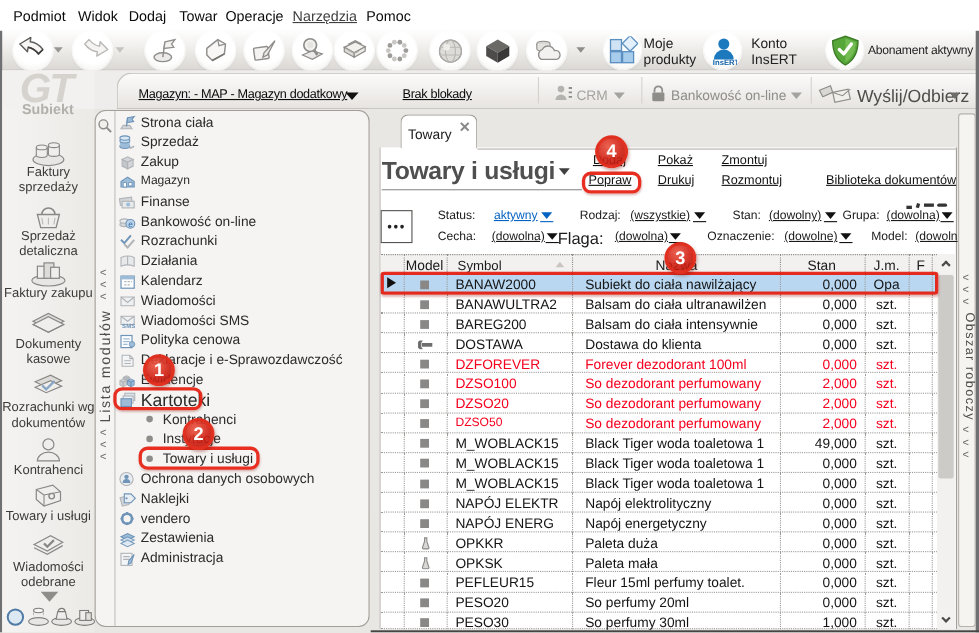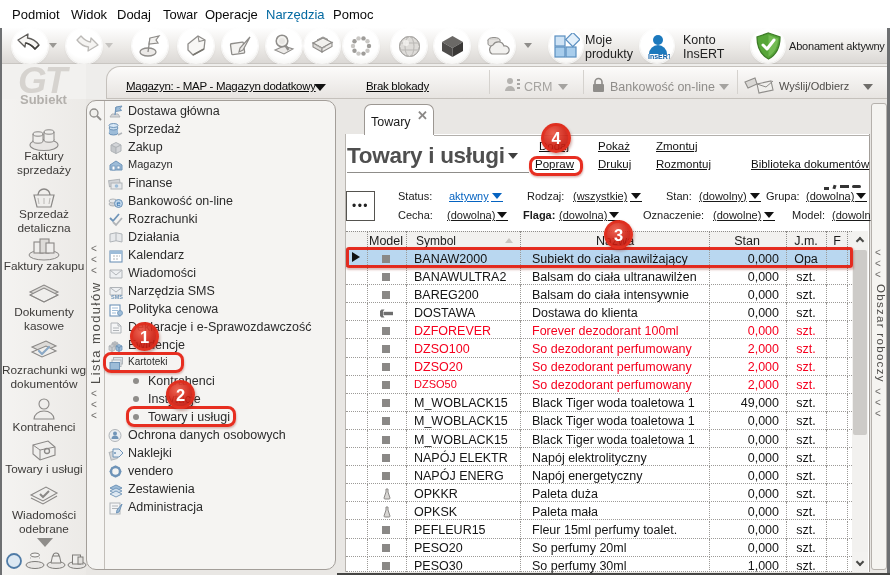--- a/index.html
+++ b/index.html
@@ -7,21 +7,21 @@
 .abs { position:absolute; }
 .lnk { text-decoration:underline; color:#111; }
 </style></head><body>
 
 <div class="abs" style="left:0;top:0;width:890px;height:28px;background:#ffffff;"></div>
 <div class="abs" style="left:12px;top:7px;font-size:13px;color:#0a0a0a;">Podmiot</div>
 <div class="abs" style="left:71px;top:7px;font-size:13px;color:#0a0a0a;">Widok</div>
 <div class="abs" style="left:117px;top:7px;font-size:13px;color:#0a0a0a;">Dodaj</div>
 <div class="abs" style="left:163px;top:7px;font-size:13px;color:#0a0a0a;">Towar</div>
 <div class="abs" style="left:205px;top:7px;font-size:13px;color:#0a0a0a;">Operacje</div>
-<div class="abs" style="left:266px;top:7px;font-size:13px;color:#0369a1;">Narzędzia</div>
+<div class="abs" style="left:266px;top:7px;font-size:13px;color:#404040;text-decoration:underline;">Narzędzia</div>
 <div class="abs" style="left:333px;top:7px;font-size:13px;color:#0a0a0a;">Pomoc</div>
 <div class="abs" style="left:0;top:28px;width:890px;height:36px;background:linear-gradient(#fefefe,#eceae7 55%,#dbd8d5);border-bottom:1px solid #c9c6c2;"></div>
 <div class="abs" style="left:12px;top:28px;width:36px;height:36px;border-radius:50%;background:radial-gradient(circle at 50% 30%,#ffffff 60%,#eeedea);box-shadow:0 0 0 1px rgba(255,255,255,.8), 0 1px 2px rgba(160,157,152,.35);"></div>
 <div class="abs" style="left:66px;top:28px;width:36px;height:36px;border-radius:50%;background:radial-gradient(circle at 50% 30%,#ffffff 60%,#eeedea);box-shadow:0 0 0 1px rgba(255,255,255,.8), 0 1px 2px rgba(160,157,152,.35);"></div>
 <div class="abs" style="left:132px;top:28px;width:36px;height:36px;border-radius:50%;background:radial-gradient(circle at 50% 30%,#ffffff 60%,#eeedea);box-shadow:0 0 0 1px rgba(255,255,255,.8), 0 1px 2px rgba(160,157,152,.35);"></div>
 <div class="abs" style="left:178px;top:28px;width:36px;height:36px;border-radius:50%;background:radial-gradient(circle at 50% 30%,#ffffff 60%,#eeedea);box-shadow:0 0 0 1px rgba(255,255,255,.8), 0 1px 2px rgba(160,157,152,.35);"></div>
 <div class="abs" style="left:222px;top:28px;width:36px;height:36px;border-radius:50%;background:radial-gradient(circle at 50% 30%,#ffffff 60%,#eeedea);box-shadow:0 0 0 1px rgba(255,255,255,.8), 0 1px 2px rgba(160,157,152,.35);"></div>
 <div class="abs" style="left:266px;top:28px;width:36px;height:36px;border-radius:50%;background:radial-gradient(circle at 50% 30%,#ffffff 60%,#eeedea);box-shadow:0 0 0 1px rgba(255,255,255,.8), 0 1px 2px rgba(160,157,152,.35);"></div>
 <div class="abs" style="left:304px;top:28px;width:36px;height:36px;border-radius:50%;background:radial-gradient(circle at 50% 30%,#ffffff 60%,#eeedea);box-shadow:0 0 0 1px rgba(255,255,255,.8), 0 1px 2px rgba(160,157,152,.35);"></div>
 <div class="abs" style="left:343px;top:28px;width:36px;height:36px;border-radius:50%;background:radial-gradient(circle at 50% 30%,#ffffff 60%,#eeedea);box-shadow:0 0 0 1px rgba(255,255,255,.8), 0 1px 2px rgba(160,157,152,.35);"></div>
@@ -135,21 +135,21 @@
     <rect x="2" y="7" width="11" height="8" rx="1" fill="#8f8d8a"></rect>
     <path d="M4 7 V5 a3.5 3.5 0 0 1 7 0 V7" fill="none" stroke="#8f8d8a" stroke-width="1.6"></path>
   </svg>
 <div class="abs" style="left:610px;top:80px;font-size:12.5px;color:#8f8d8a;">Bankowość on-line</div>
 <div class="abs" style="left:719px;top:84px;width:0;height:0;border-left:5px solid transparent;border-right:5px solid transparent;border-top:6px solid #a5a3a0;"></div>
 <svg class="abs" style="left:743px;top:76px;" width="32" height="20" viewBox="0 0 32 20">
     <path d="M2 6 L12 2 L14 8 L5 12 Z" fill="#d9d7d4" stroke="#8f8d8a" stroke-width="1.1"></path>
     <path d="M14 8 L28 5 L30 14 L16 17 Z" fill="#f0efec" stroke="#8f8d8a" stroke-width="1.1"></path>
     <path d="M14 8 L23 11 L30 5" fill="none" stroke="#8f8d8a" stroke-width="1"></path>
   </svg>
-<div class="abs" style="left:779px;top:80px;font-size:11px;color:#4f4d4a;">Wyślij/Odbierz</div>
+<div class="abs" style="left:779px;top:80px;font-size:16px;color:#4f4d4a;">Wyślij/Odbierz</div>
 <div class="abs" style="left:863px;top:84px;width:0;height:0;border-left:5px solid transparent;border-right:5px solid transparent;border-top:6px solid #6f6d6a;"></div>
 <div class="abs" style="left:0;top:28px;width:2px;height:547px;background:#6e7072;"></div>
 <div class="abs" style="left:887px;top:28px;width:3px;height:547px;background:#6e7072;"></div>
 <div class="abs" style="left:18px;top:60px;font-size:37px;font-weight:bold;font-style:italic;color:#d6d3cf;letter-spacing:-2px;">GT</div>
 <div class="abs" style="left:20px;top:92px;font-size:13px;font-weight:bold;color:#b3b0ac;">Subiekt</div>
 <div class="abs" style="left:2px;top:99px;width:84px;height:476px;background:linear-gradient(90deg,#f4f3f1,#eceae7);"></div>
 <div class="abs" style="left:2px;top:64px;width:84px;height:35px;background:#f2f1ef;"></div>
 <div class="abs" style="left:18px;top:60px;font-size:37px;font-weight:bold;font-style:italic;color:#d6d3cf;letter-spacing:-2px;">GT</div>
 <div class="abs" style="left:20px;top:92px;font-size:13px;font-weight:bold;color:#b3b0ac;">Subiekt</div>
 <svg class="abs" style="left:26px;top:125px;" width="36" height="27" viewBox="0 0 36 27">
@@ -242,21 +242,21 @@
     <div style="transform:rotate(-90deg) translate(-112px,0);transform-origin:0 0;width:112px;height:16px;font-size:13px;letter-spacing:1.5px;color:#4f4d4a;white-space:nowrap;">Lista modułów</div>
   </div>
 <div class="abs" style="left:91px;top:388px;font-size:10px;color:#6f6d6a;">&lt;</div>
 <div class="abs" style="left:91px;top:399px;font-size:10px;color:#6f6d6a;">&lt;</div>
 <div class="abs" style="left:91px;top:410px;font-size:10px;color:#6f6d6a;">&lt;</div>
 <svg class="abs" style="left:108px;top:104px;" width="16" height="16" viewBox="0 0 16 16">
     <path d="M2 13 h10 l-2 -3 h-6 Z" fill="#d3d5d8" stroke="#b0b4b8" stroke-width="1"></path>
     <path d="M7 11 L8 3" stroke="#6f94b8" stroke-width="1.2" fill="none"></path>
     <path d="M8 3 L14 2 L12 4.5 L13.5 6.5 L7.5 7.5 Z" fill="#9dbcd8" stroke="#6f94b8" stroke-width="1"></path>
   </svg>
-<div class="abs" style="left:128px;top:104px;font-size:12.5px;color:#2b2b2b;">Dostawa główna</div>
+<div class="abs" style="left:128px;top:104px;font-size:12.5px;color:#2b2b2b;">Strona ciała</div>
 <svg class="abs" style="left:108px;top:122px;" width="16" height="16" viewBox="0 0 16 16">
     <ellipse cx="5.5" cy="11" rx="4.5" ry="2" fill="#9dbcd8" stroke="#6f94b8" stroke-width="1"></ellipse>
     <rect x="1" y="6" width="9" height="5" fill="#9dbcd8"></rect>
     <ellipse cx="5.5" cy="6" rx="4.5" ry="2" fill="#c6dcef" stroke="#6f94b8" stroke-width="1"></ellipse>
     <ellipse cx="5.5" cy="3.5" rx="4.5" ry="2" fill="#d8e8f6" stroke="#6f94b8" stroke-width="1"></ellipse>
     <path d="M10 13 l4 -2" stroke="#b0b4b8" stroke-width="1.4"></path>
   </svg>
 <div class="abs" style="left:128px;top:122px;font-size:12.5px;color:#2b2b2b;">Sprzedaż</div>
 <svg class="abs" style="left:108px;top:140px;" width="16" height="16" viewBox="0 0 16 16">
     <path d="M3 5 L8 2.5 L13 5 L8 7.5 Z" fill="#d3d5d8" stroke="#b0b4b8" stroke-width="1"></path>
@@ -302,21 +302,21 @@
 <svg class="abs" style="left:108px;top:266px;" width="16" height="16" viewBox="0 0 16 16">
     <path d="M2 4 L14 4 L14 12 L2 12 Z" fill="#eef0f2" stroke="#b0b4b8" stroke-width="1"></path>
     <path d="M2 4 L8 9 L14 4" fill="none" stroke="#b0b4b8" stroke-width="1"></path>
   </svg>
 <div class="abs" style="left:128px;top:266px;font-size:12.5px;color:#2b2b2b;">Wiadomości</div>
 <svg class="abs" style="left:108px;top:284px;" width="16" height="16" viewBox="0 0 16 16">
     <path d="M2 3.5 L14 3.5 L14 11 L2 11 Z" fill="#eef0f2" stroke="#b0b4b8" stroke-width="1"></path>
     <path d="M2 3.5 L8 8 L14 3.5" fill="none" stroke="#b0b4b8" stroke-width="1"></path>
     <text x="3" y="14.5" font-size="5.5" font-weight="bold" fill="#6f94b8" font-family="Liberation Sans">SMS</text>
   </svg>
-<div class="abs" style="left:128px;top:284px;font-size:12.5px;color:#2b2b2b;">Narzędzia SMS</div>
+<div class="abs" style="left:128px;top:284px;font-size:12.5px;color:#2b2b2b;">Wiadomości SMS</div>
 <svg class="abs" style="left:108px;top:302px;" width="16" height="16" viewBox="0 0 16 16">
     <rect x="2" y="3" width="10" height="11" fill="#ffffff" stroke="#6f94b8" stroke-width="1.1"></rect>
     <path d="M4 6 h6 M4 8.5 h6 M4 11 h4" stroke="#9dbcd8" stroke-width="1.1"></path>
     <circle cx="12" cy="11" r="2.5" fill="#9dbcd8" stroke="#6f94b8" stroke-width="0.8"></circle>
   </svg>
 <div class="abs" style="left:128px;top:302px;font-size:12.5px;color:#2b2b2b;">Polityka cenowa</div>
 <svg class="abs" style="left:108px;top:320px;" width="16" height="16" viewBox="0 0 16 16">
     <path d="M3 3 L10 3 L13 6 L13 13 L3 13 Z" fill="#f4f5f6" stroke="#b0b4b8" stroke-width="1"></path>
     <path d="M10 3 V6 H13" fill="none" stroke="#b0b4b8" stroke-width="1"></path>
     <path d="M5 8 h6 M5 10.5 h6" stroke="#b0b4b8" stroke-width="1"></path>
@@ -326,21 +326,21 @@
     <path d="M4 5 L7 3.5 L10 5 L7 6.5 Z M4 5 V9 L7 10.5 V6.5 Z M10 5 V9 L7 10.5 V6.5 Z" fill="#b9bcbf" stroke="#b0b4b8" stroke-width="0.8"></path>
     <path d="M8 8 L11 6.5 L14 8 L11 9.5 Z M8 8 V12 L11 13.5 V9.5 Z M14 8 V12 L11 13.5 V9.5 Z" fill="#9dbcd8" stroke="#6f94b8" stroke-width="0.8"></path>
     <path d="M1 8 L4 6.5 L7 8 L4 9.5 Z M1 8 V12 L4 13.5 V9.5 Z M7 8 V12 L4 13.5 V9.5 Z" fill="#cdd0d3" stroke="#b0b4b8" stroke-width="0.8"></path>
   </svg>
 <div class="abs" style="left:128px;top:338px;font-size:12.5px;color:#2b2b2b;">Ewidencje</div>
 <svg class="abs" style="left:108px;top:356px;" width="16" height="16" viewBox="0 0 16 16">
     <rect x="5.5" y="1.5" width="9" height="6.5" fill="#dfe7ee" stroke="#b0b4b8" stroke-width="1"></rect>
     <rect x="4" y="4" width="9" height="6.5" fill="#eef2f6" stroke="#b0b4b8" stroke-width="1"></rect>
     <rect x="2" y="6.5" width="9.5" height="7" fill="#9dbcd8" stroke="#6f94b8" stroke-width="1"></rect>
   </svg>
-<div class="abs" style="left:128px;top:356px;font-size:10px;color:#2b2b2b;">Kartoteki</div>
+<div class="abs" style="left:128px;top:356px;font-size:16px;color:#2b2b2b;">Kartoteki</div>
 <div class="abs" style="left:133px;top:378px;width:6px;height:6px;border-radius:50%;background:#8f8d8a;"></div>
 <div class="abs" style="left:148px;top:374px;font-size:12.5px;color:#2b2b2b;">Kontrahenci</div>
 <div class="abs" style="left:133px;top:396px;width:6px;height:6px;border-radius:50%;background:#8f8d8a;"></div>
 <div class="abs" style="left:148px;top:392px;font-size:12.5px;color:#2b2b2b;">Instytucje</div>
 <div class="abs" style="left:133px;top:414px;width:6px;height:6px;border-radius:50%;background:#8f8d8a;"></div>
 <div class="abs" style="left:148px;top:410px;font-size:12.5px;color:#2b2b2b;">Towary i usługi</div>
 <svg class="abs" style="left:108px;top:428px;" width="16" height="16" viewBox="0 0 16 16">
     <circle cx="7" cy="7.5" r="6" fill="#e9edf1" stroke="#b0b4b8" stroke-width="1"></circle>
     <circle cx="7" cy="5.5" r="2" fill="#6f94b8"></circle>
     <path d="M3.5 11 a3.5 3.5 0 0 1 7 0 Z" fill="#6f94b8"></path>
@@ -402,21 +402,21 @@
 <div class="abs" style="left:492px;top:193px;width:0;height:0;border-left:5px solid transparent;border-right:5px solid transparent;border-top:6px solid #0563c1;border-bottom:2px solid transparent;"></div>
 <div class="abs" style="left:491px;top:201px;width:12px;height:1px;background:#0563c1;"></div>
 <div class="abs" style="left:631px;top:193px;width:0;height:0;border-left:5px solid transparent;border-right:5px solid transparent;border-top:6px solid #111;border-bottom:2px solid transparent;"></div>
 <div class="abs" style="left:630px;top:201px;width:12px;height:1px;background:#111;"></div>
 <div class="abs" style="left:750px;top:193px;width:0;height:0;border-left:5px solid transparent;border-right:5px solid transparent;border-top:6px solid #111;border-bottom:2px solid transparent;"></div>
 <div class="abs" style="left:749px;top:201px;width:12px;height:1px;background:#111;"></div>
 <div class="abs" style="left:856px;top:193px;width:0;height:0;border-left:5px solid transparent;border-right:5px solid transparent;border-top:6px solid #111;border-bottom:2px solid transparent;"></div>
 <div class="abs" style="left:855px;top:201px;width:12px;height:1px;background:#111;"></div>
 <div class="abs" style="left:398px;top:209px;font-size:11px;color:#1a1a1a;">Cecha:</div>
 <div class="abs" style="left:447px;top:209px;font-size:11px;color:#1a1a1a;text-decoration:underline;">(dowolna)</div>
-<div class="abs" style="left:523px;top:209px;font-size:11px;color:#1a1a1a;font-weight:bold;">Flaga:</div>
+<div class="abs" style="left:507px;top:209px;font-size:15px;color:#1a1a1a;">Flaga:</div>
 <div class="abs" style="left:559px;top:209px;font-size:11px;color:#1a1a1a;text-decoration:underline;">(dowolna)</div>
 <div class="abs" style="left:643px;top:209px;font-size:11px;color:#1a1a1a;">Oznaczenie:</div>
 <div class="abs" style="left:713px;top:209px;font-size:11px;color:#1a1a1a;text-decoration:underline;">(dowolne)</div>
 <div class="abs" style="left:792px;top:209px;font-size:11px;color:#1a1a1a;">Model:</div>
 <div class="abs" style="left:832px;top:209px;font-size:11px;color:#1a1a1a;text-decoration:underline;">(dowoln</div>
 <div class="abs" style="left:497px;top:212px;width:0;height:0;border-left:5px solid transparent;border-right:5px solid transparent;border-top:6px solid #111;border-bottom:2px solid transparent;"></div>
 <div class="abs" style="left:496px;top:220px;width:12px;height:1px;background:#111;"></div>
 <div class="abs" style="left:609px;top:212px;width:0;height:0;border-left:5px solid transparent;border-right:5px solid transparent;border-top:6px solid #111;border-bottom:2px solid transparent;"></div>
 <div class="abs" style="left:608px;top:220px;width:12px;height:1px;background:#111;"></div>
 <div class="abs" style="left:764px;top:212px;width:0;height:0;border-left:5px solid transparent;border-right:5px solid transparent;border-top:6px solid #111;border-bottom:2px solid transparent;"></div>

